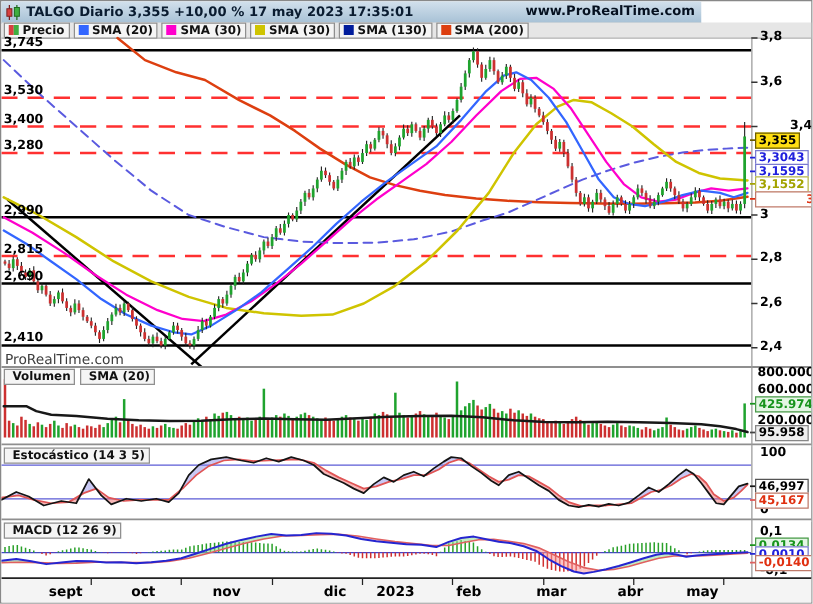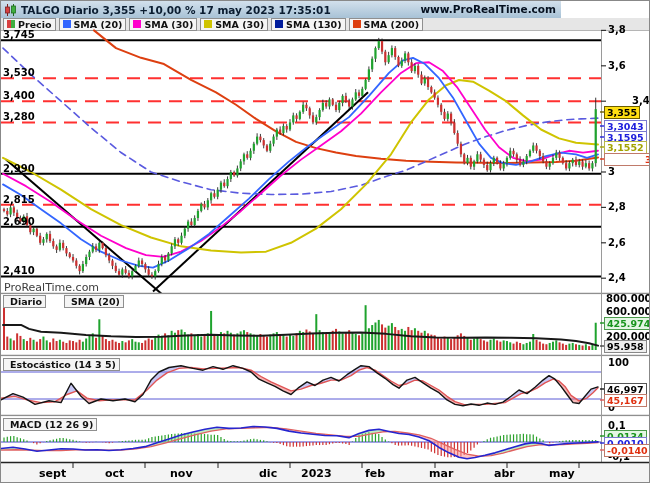--- a/index.html
+++ b/index.html
@@ -1325,21 +1325,21 @@
       <div class="mlabel" style="left: 104px; top: 466px;">oct</div>
       <div class="mlabel" style="left: 169px; top: 466px;">nov</div>
       <div class="mlabel" style="left: 234px; top: 466px; margin-left: 24px;">dic</div>
       <div class="mlabel" style="left: 300px; top: 466px;">2023</div>
       <div class="mlabel" style="left: 364px; top: 466px;">feb</div>
       <div class="mlabel" style="left: 428px; top: 466px;">mar</div>
       <div class="mlabel" style="left: 493px; top: 466px;">abr</div>
       <div class="mlabel" style="left: 548px; top: 466px;">may</div>
       <div class="panechip" style="left: 2px; top: 294px;">
         <span class="sw2"><i style="background:#d84040"></i><i style="background:#3fae3f"></i></span>
-        <span>Diario</span>
+        <span>Volumen</span>
       </div>
       <div class="panechip" style="left: 63px; top: 294px;">
         <span class="sw" style="background: rgb(17, 17, 17);"></span>
         <span>SMA (20)</span>
       </div>
       <div class="panechip" style="left: 2px; top: 357px;">
         <span class="sw2"><i style="background:#d84040"></i><i style="background:#141414"></i></span>
         <span>Estocástico (14 3 5)</span>
       </div>
       <div class="panechip" style="left: 2px; top: 417px; justify-content: flex-end;">

